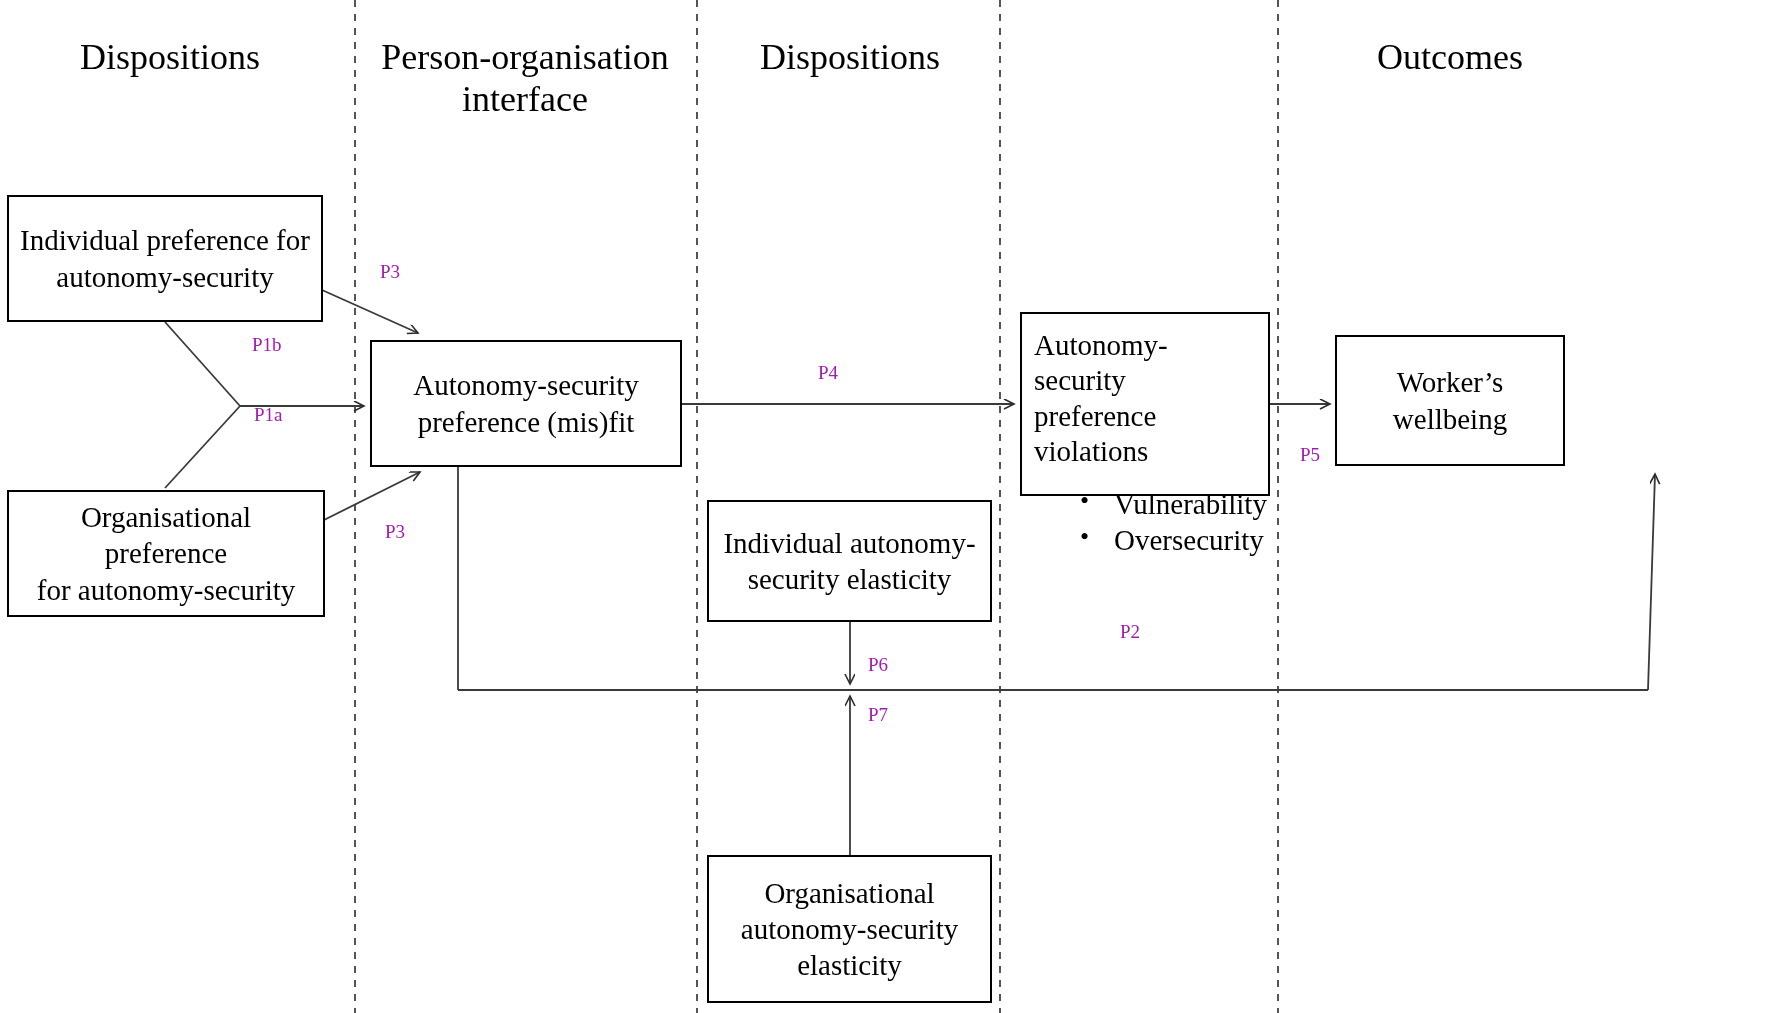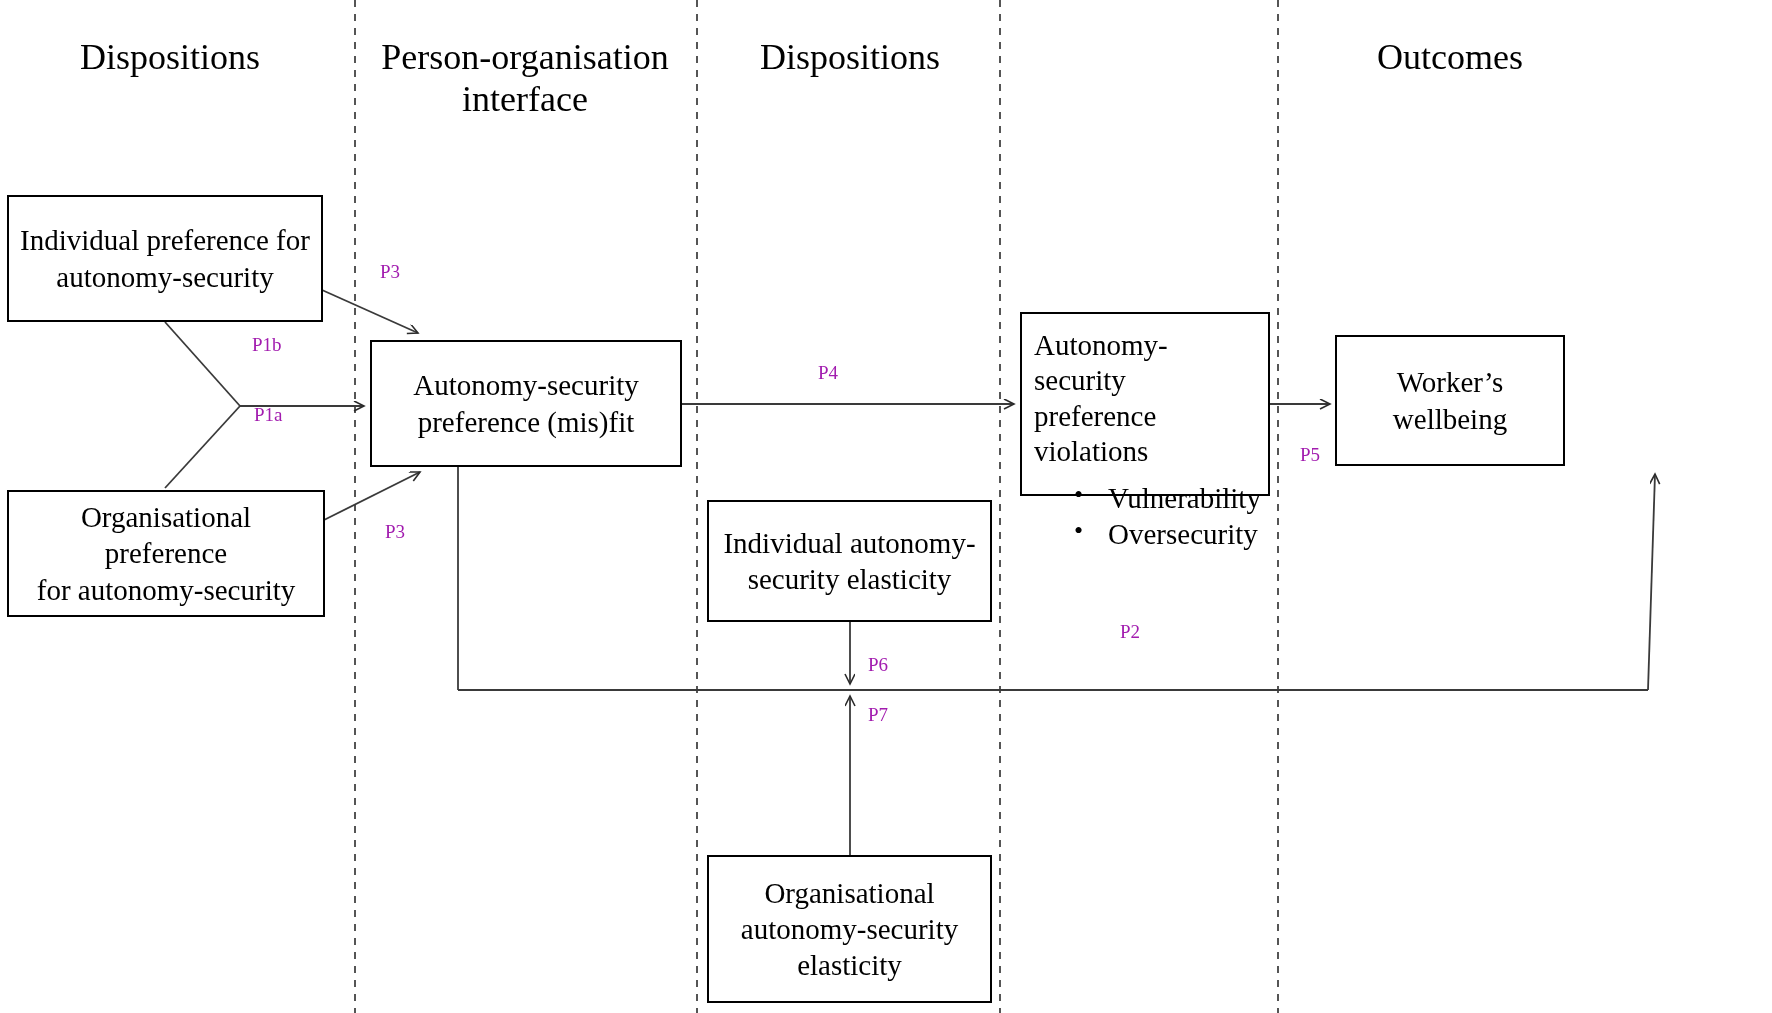--- a/index.html
+++ b/index.html
@@ -58,21 +58,21 @@
     padding: 14px 10px 10px 12px;
   }
   .node-box.left-align .box-title {
     display: block;
     text-align: left;
     white-space: pre-line;
     font-size: 29px;
     line-height: 1.22;
   }
   .bullet-list {
-    margin: 10px;
+    margin: 16px;
     padding: 0 0 0 30px;
     list-style: none;
   }
   .bullet-list li {
     position: relative;
     font-size: 29px;
     line-height: 1.25;
     padding-left: 34px;
   }
   .bullet-list li::before {

